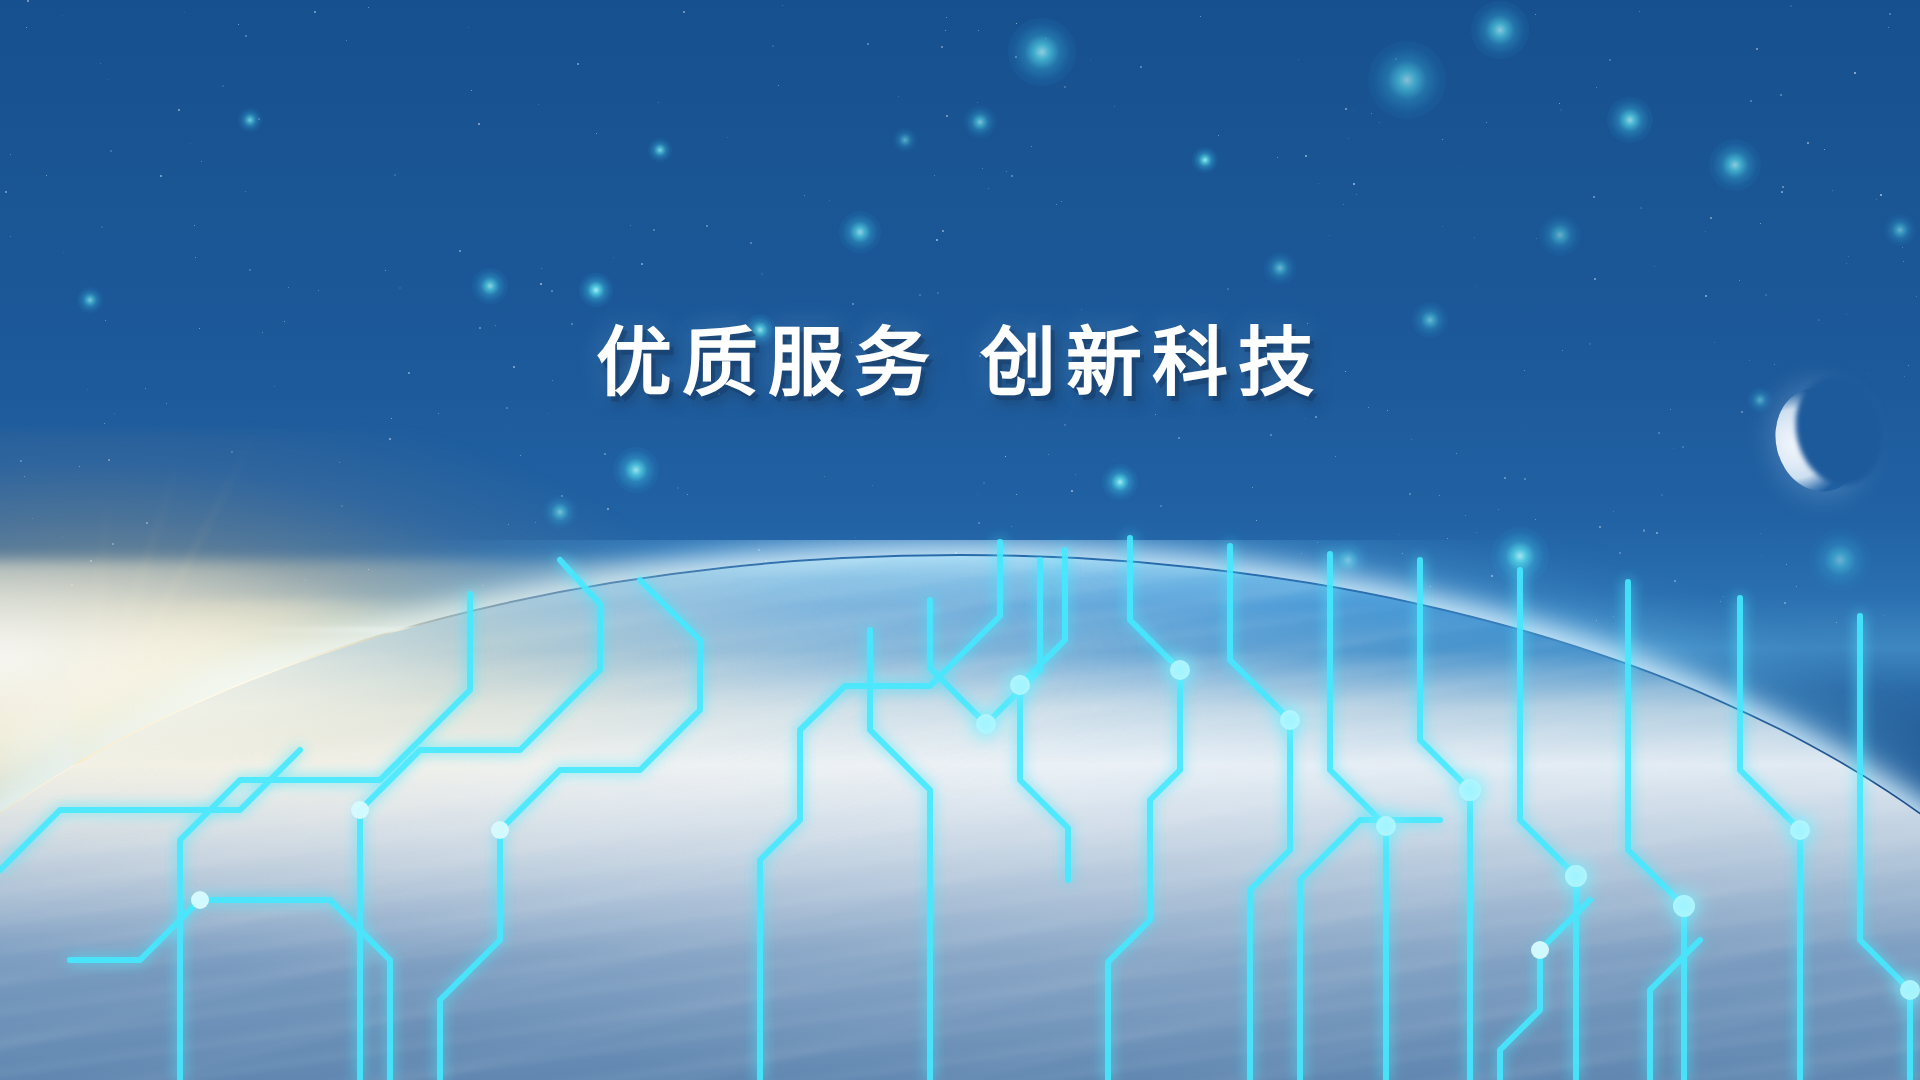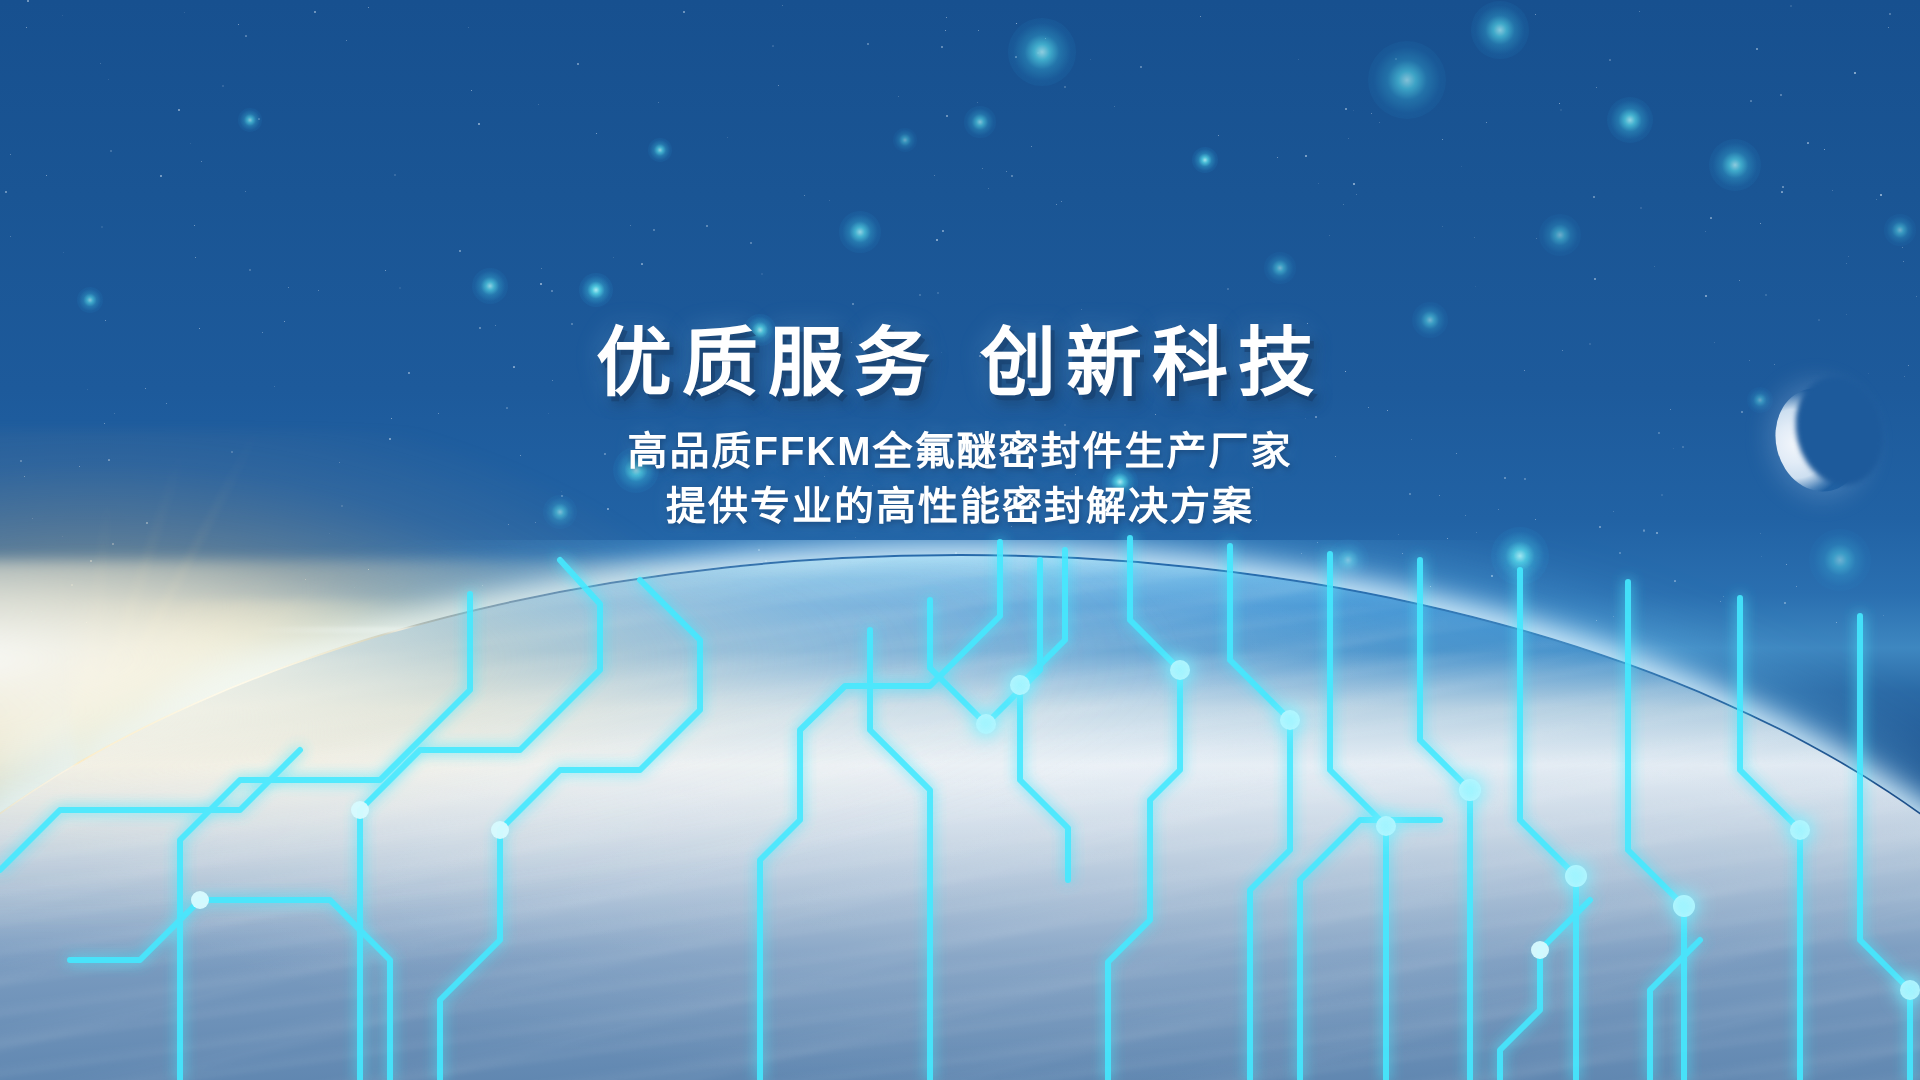--- a/index.html
+++ b/index.html
@@ -639,19 +639,15 @@
             <circle cx="986" cy="204" r="15"></circle>
           <circle cx="1800" cy="310" r="15"></circle>
             <circle cx="1910" cy="470" r="15"></circle>
         </g>
       </g>
     </svg>
   </div>
 
   <div class="copy">
     <h1 class="headline"><span>优质服务</span><span class="gap"></span><span>创新科技</span></h1>
-    <p class="sub">
-      <span>高品质FFKM全氟醚密封件生产厂家</span>
-      <span>提供专业的高性能密封解决方案</span>
-    </p>
   </div>
 
 </div>
 
 </body></html>

